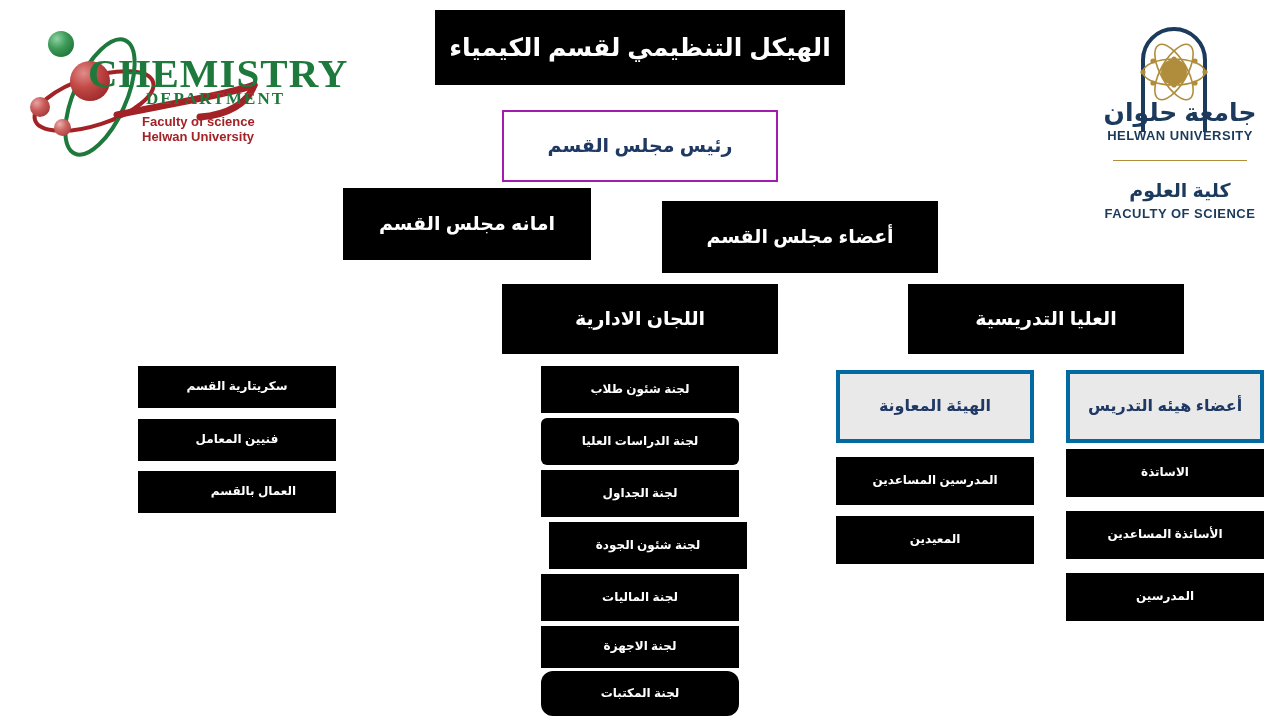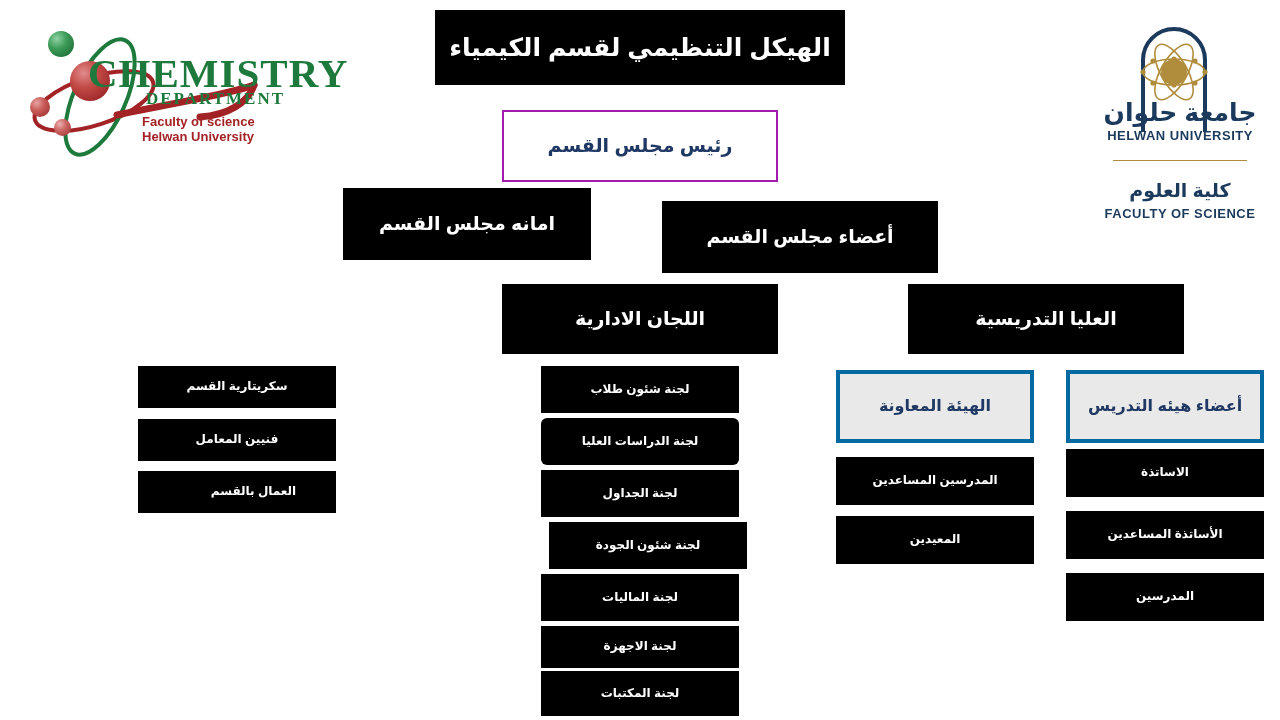--- a/index.html
+++ b/index.html
@@ -186,19 +186,19 @@
   <div class="box ghost" style="left:836px;top:370px;width:198px;height:73px;">الهيئة المعاونة</div>
   <div class="box leaf" style="left:836px;top:457px;width:198px;height:48px;">المدرسين المساعدين</div>
   <div class="box leaf" style="left:836px;top:516px;width:198px;height:48px;">المعيدين</div>
 
   <div class="box leaf" style="left:541px;top:366px;width:198px;height:47px;">لجنة شئون طلاب</div>
   <div class="box leaf" style="left:541px;top:418px;width:198px;height:47px;border-radius:6px;">لجنة الدراسات العليا</div>
   <div class="box leaf" style="left:541px;top:470px;width:198px;height:47px;">لجنة الجداول</div>
   <div class="box leaf" style="left:541px;top:522px;width:198px;height:47px;margin-left:8px;">لجنة شئون الجودة</div>
   <div class="box leaf" style="left:541px;top:574px;width:198px;height:47px;">لجنة الماليات</div>
   <div class="box leaf" style="left:541px;top:626px;width:198px;height:42px;">لجنة الاجهزة</div>
-  <div class="box leaf" style="left:541px;top:671px;width:198px;height:45px;">لجنة المكتبات</div>
+  <div class="box leaf" style="left:541px;top:671px;width:198px;height:45px;border-radius:12px;">لجنة المكتبات</div>
 
   <div class="box leaf" style="left:138px;top:366px;width:198px;height:42px;">سكريتارية القسم</div>
   <div class="box leaf" style="left:138px;top:419px;width:198px;height:42px;">فنيين المعامل</div>
   <div class="box leaf" style="left:138px;top:471px;width:198px;height:42px;padding-left:33px;">العمال بالقسم</div>
 
 </div>
 
 </body></html>

